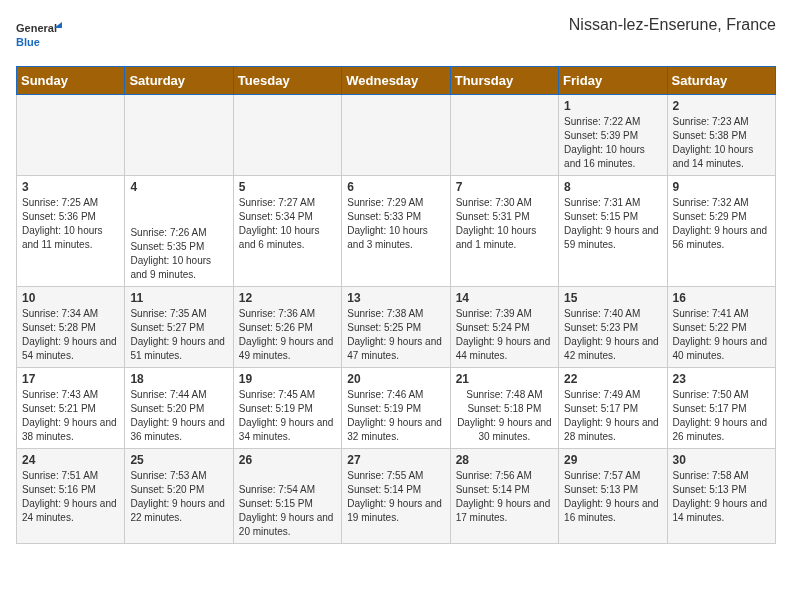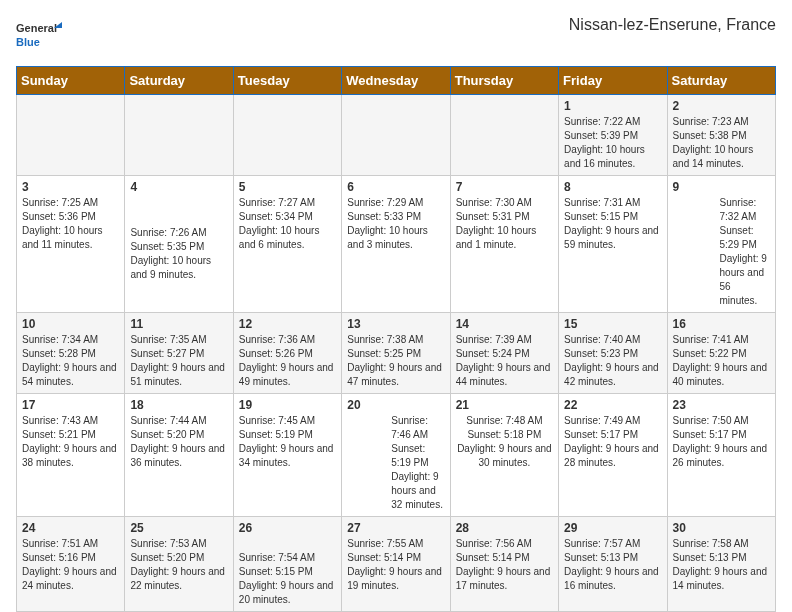--- a/index.html
+++ b/index.html
@@ -162,21 +162,21 @@
 Daylight: 10 hours and 1 minute.</div>
         </td>
         <td>
           <span class="day-number">8</span>
           <div class="day-info" style="white-space: pre-line;">Sunrise: 7:31 AM
 Sunset: 5:15 PM
 Daylight: 9 hours and 59 minutes.</div>
         </td>
         <td>
           <span class="day-number">9</span>
-          <div class="day-info" style="white-space: pre-line; margin-left: 47px;">Sunrise: 7:32 AM
+          <div class="day-info" style="white-space: pre-line;">Sunrise: 7:32 AM
 Sunset: 5:29 PM
 Daylight: 9 hours and 56 minutes.</div>
         </td>
       </tr>
       <tr>
         <td>
           <span class="day-number">10</span>
           <div class="day-info" style="white-space: pre-line;">Sunrise: 7:34 AM
 Sunset: 5:28 PM
 Daylight: 9 hours and 54 minutes.</div>
@@ -232,21 +232,21 @@
 Daylight: 9 hours and 36 minutes.</div>
         </td>
         <td>
           <span class="day-number">19</span>
           <div class="day-info" style="white-space: pre-line;">Sunrise: 7:45 AM
 Sunset: 5:19 PM
 Daylight: 9 hours and 34 minutes.</div>
         </td>
         <td>
           <span class="day-number">20</span>
-          <div class="day-info" style="white-space: pre-line; margin-left: 44px;">Sunrise: 7:46 AM
+          <div class="day-info" style="white-space: pre-line;">Sunrise: 7:46 AM
 Sunset: 5:19 PM
 Daylight: 9 hours and 32 minutes.</div>
         </td>
         <td>
           <span class="day-number">21</span>
           <div class="day-info" style="white-space: pre-line; text-align: center;">Sunrise: 7:48 AM
 Sunset: 5:18 PM
 Daylight: 9 hours and 30 minutes.</div>
         </td>
         <td>

